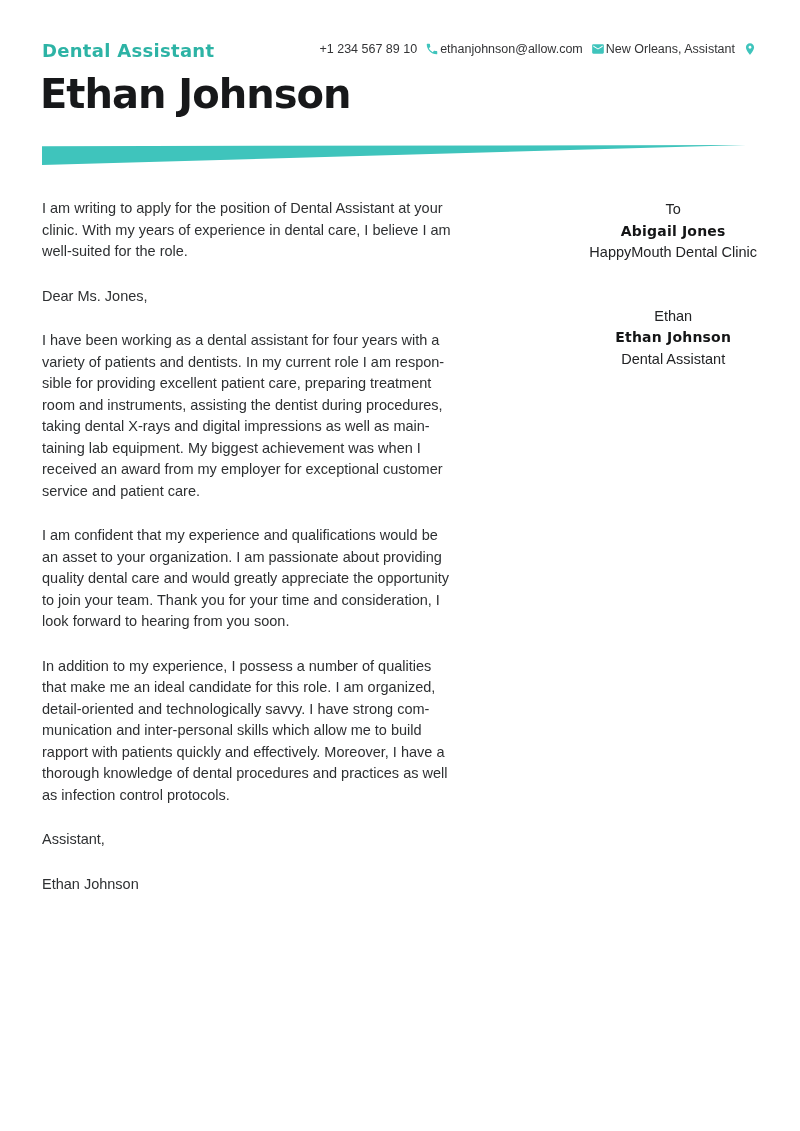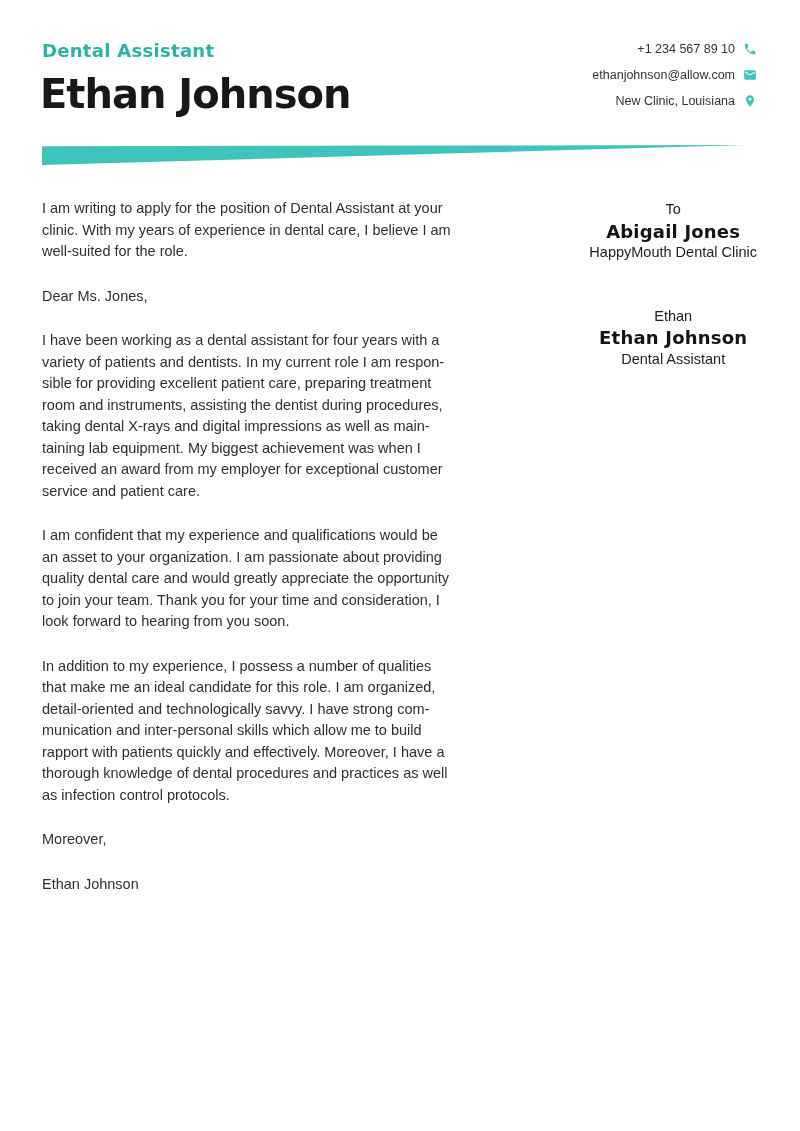--- a/index.html
+++ b/index.html
@@ -30,23 +30,23 @@
     font-size: 40px;
     letter-spacing: -1px;
     color: #17181a;
   }
 
   
   .contact {
     position: absolute;
     top: 42px; right: 43px;
     display: flex;
-    flex-direction: column;
+    flex-direction: row;
     align-items: flex-end;
-    gap: 12px;
+    gap: 1px;
   }
   .contact-row {
     display: flex;
     align-items: center;
     gap: 8px;
     font-size: 12.5px;
     color: #333436;
   }
   .contact-row .icon { width: 14px; height: 14px; display: block; }
   .contact-row .icon svg { width: 14px; height: 14px; display: block; fill: #3fc4bc; }
@@ -77,21 +77,21 @@
     position: absolute;
     right: 43px; top: 199px;
     text-align: center;
     font-size: 14.5px;
     line-height: 21.5px;
     color: #222325;
   }
   .addr .addr-name {
     font-family: "DejaVu Sans", sans-serif;
     font-weight: 700;
-    font-size: 18px;
+    font-size: 14px;
     letter-spacing: 0.2px;
     color: #141516;
   }
   .addr .addr-from { margin-top: 42px; }
 </style>
 </head>
 <body>
 
 <div class="page">
 
@@ -109,21 +109,21 @@
     </div>
     <div class="contact-row">
       <span>ethanjohnson@allow.com</span>
       <span class="icon">
         <svg viewBox="0 0 24 24">
             <path d="M20 4H4c-1.1 0-1.99.9-1.99 2L2 18c0 1.1.9 2 2 2h16c1.1 0 2-.9 2-2V6c0-1.1-.9-2-2-2zm0 4l-8 5-8-5V6l8 5 8-5v2z"></path>
           </svg>
       </span>
     </div>
     <div class="contact-row">
-      <span>New Clinic, Louisiana</span>
+      <span>New Orleans, Assistant</span>
       <span class="icon">
         <svg viewBox="0 0 24 24">
             <path d="M12 2C8.13 2 5 5.13 5 9c0 5.25 7 13 7 13s7-7.75 7-13c0-3.87-3.13-7-7-7zm0 9.5c-1.38 0-2.5-1.12-2.5-2.5s1.12-2.5 2.5-2.5 2.5 1.12 2.5 2.5-1.12 2.5-2.5 2.5z"></path>
           </svg>
       </span>
     </div>
   </div>
 
   <div class="divider"></div>
 
@@ -145,21 +145,21 @@
 quality dental care and would greatly appreciate the opportunity
 to join your team. Thank you for your time and consideration, I
 look forward to hearing from you soon.</p>
     <p>In addition to my experience, I possess a number of qualities
 that make me an ideal candidate for this role. I am organized,
 detail-oriented and technologically savvy. I have strong com-
 munication and inter-personal skills which allow me to build
 rapport with patients quickly and effectively. Moreover, I have a
 thorough knowledge of dental procedures and practices as well
 as infection control protocols.</p>
-    <p>Moreover,</p>
+    <p>Assistant,</p>
     <p class="signature">Ethan Johnson</p>
   </div>
 
   <div class="addr">
     <div class="addr-to">
       <div>To</div>
       <div class="addr-name">Abigail Jones</div>
       <div>HappyMouth Dental Clinic</div>
     </div>
     <div class="addr-from">

